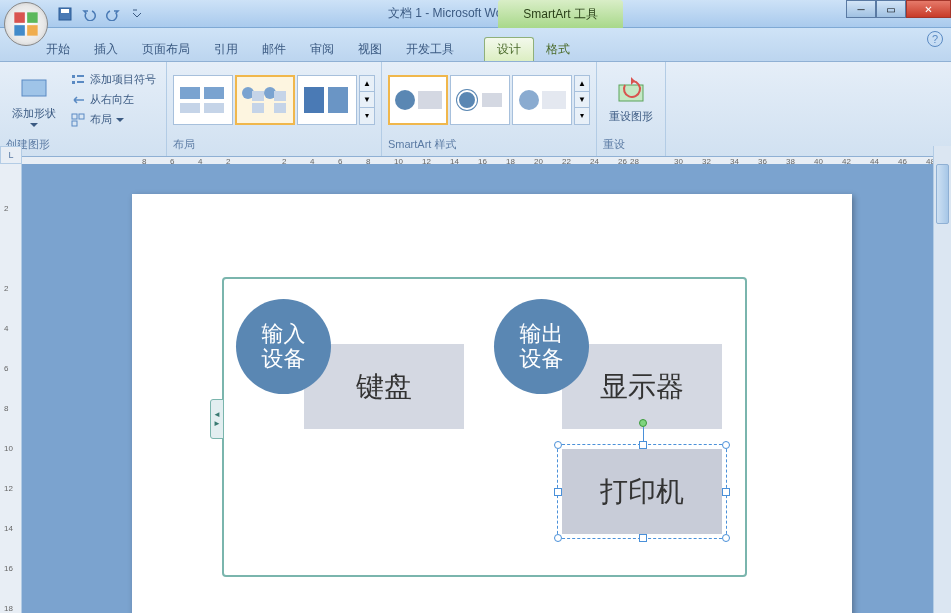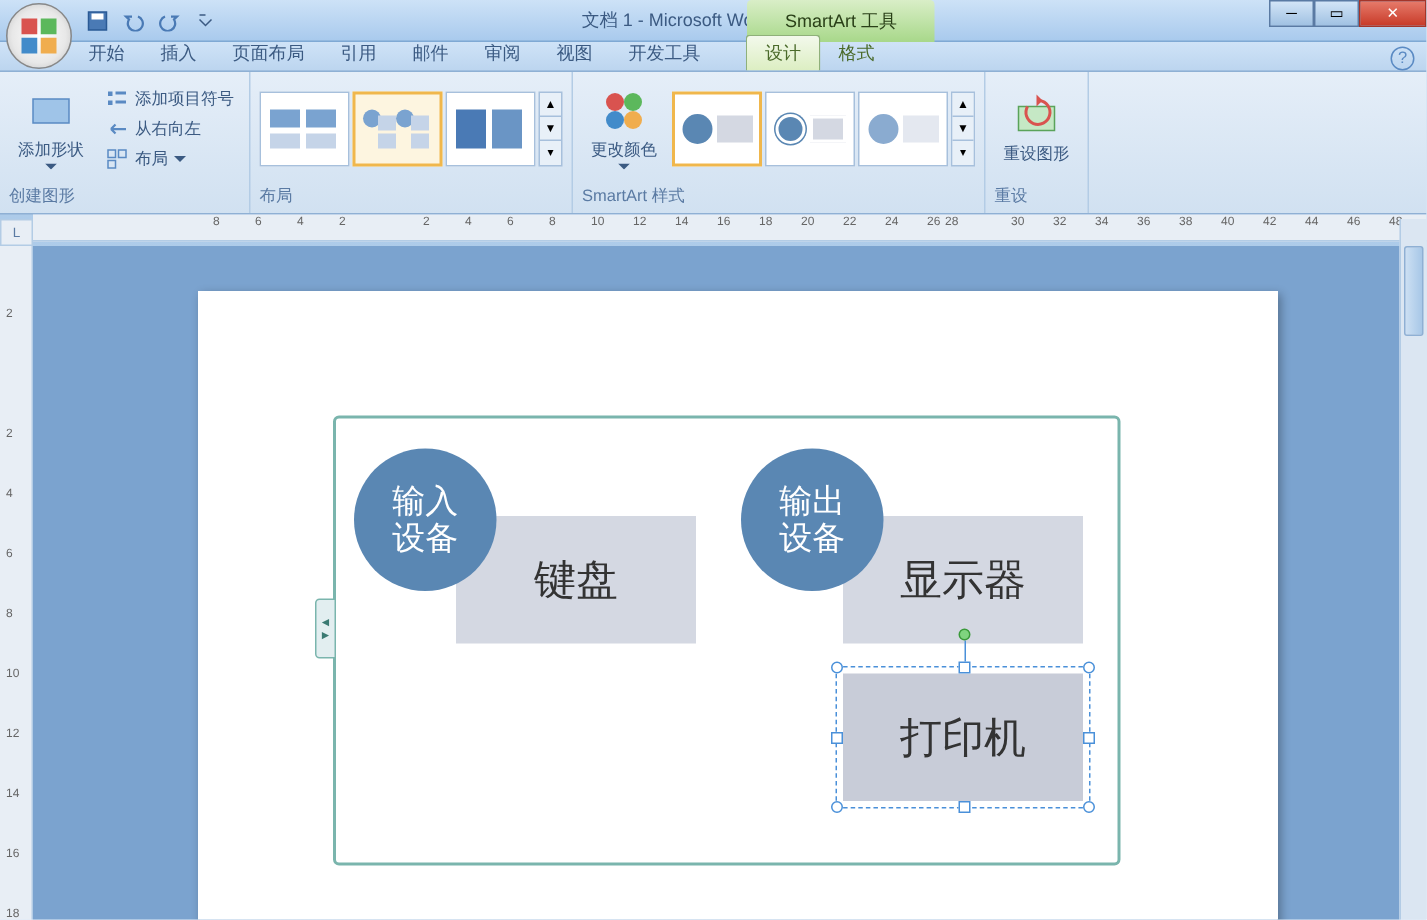--- a/index.html
+++ b/index.html
@@ -11,21 +11,21 @@
 .office-logo { width: 28px; height: 28px; }
 .qat { margin-left: 55px; display: flex; align-items: center; gap: 4px; }
 .qat-btn { width: 20px; height: 20px; display:flex; align-items:center; justify-content:center; cursor:pointer; }
 .title-text { position: absolute; left: 50%; transform: translateX(-70%); font-size: 12px; color: #3b5a82; }
 .context-tab-label { position: absolute; right: 328px; top:0; height:28px; padding: 0 25px; background: linear-gradient(#d9eec7, #a8d88a); font-size: 12px; color: #2a4018; display:flex; align-items:center; border-radius: 3px 3px 0 0;}
 .win-controls { position: absolute; right: 0; top:0; display: flex; }
 .win-btn { width: 30px; height: 18px; border: 1px solid #5a7aa3; display: flex; align-items:center; justify-content:center; font-size:10px; background: linear-gradient(#d3e5f7, #a0c1e2); }
 .win-btn.close { width: 45px; background: linear-gradient(#e67a6a, #c83b29); color:#fff; border-color:#a3352a; }
 
 
-.tabs { height: 20px; background: linear-gradient(#cfe3f7, #bcd5ef); display: flex; align-items: flex-end; padding-left: 47px; border-bottom: 1px solid #8fb0d4; position:relative; }
+.tabs { height: 34px; background: linear-gradient(#cfe3f7, #bcd5ef); display: flex; align-items: flex-end; padding-left: 34px; border-bottom: 1px solid #8fb0d4; position:relative; }
 .tab { padding: 3px 12px; font-size: 12px; color: #3b5a82; cursor:pointer; }
 .tab.active { background: linear-gradient(#f3f9ec, #dceec2); border: 1px solid #8fb07a; border-bottom: none; border-radius: 3px 3px 0 0; color: #3a5a15; }
 .tab.context { color: #4a6a2a; }
 .help-icon { position: absolute; right: 8px; top: 3px; width:16px; height:16px; border-radius:50%; border:1px solid #5a8ac3; color:#5a8ac3; font-size:11px; display:flex; align-items:center; justify-content:center; }
 
 
 .ribbon { height: 95px; background: linear-gradient(#e5eef8, #d1e1f1); display: flex; border-bottom: 1px solid #8fb0d4; }
 .group { border-right: 1px solid #b3cce5; display:flex; flex-direction:column; padding: 2px 4px; }
 .group-body { flex:1; display:flex; align-items:center; gap:4px; padding: 2px; }
 .group-label { text-align:left; font-size:11px; color:#5a7aa3; padding: 2px; }
@@ -213,32 +213,20 @@
           <div class="scroll-btn">▼</div>
           <div class="scroll-btn">▾</div>
         </div>
       </div>
     </div>
     <div class="group-label">布局</div>
   </div>
 
   <div class="group">
     <div class="group-body">
-      <div class="big-btn">
-        <svg class="ico" viewBox="0 0 32 32">
-            <circle cx="10" cy="10" r="6" fill="#d9534f"></circle>
-            <circle cx="22" cy="10" r="6" fill="#5cb85c"></circle>
-            <circle cx="10" cy="22" r="6" fill="#428bca"></circle>
-            <circle cx="22" cy="22" r="6" fill="#f0ad4e"></circle>
-          </svg>
-        <span>更改颜色</span>
-        <svg width="8" height="4">
-            <path d="M0 0 L4 4 L8 0" fill="#3b5a82"></path>
-          </svg>
-      </div>
       <div class="style-gallery">
         <div class="style-item sel">
             <div class="style-circle" style="width:20px;height:20px;background:#5a87b3"></div>
             <div class="style-rect" style="width:24px;height:18px;background:#d4d8e2"></div>
           </div>
         <div class="style-item">
             <div class="style-circle" style="width:20px;height:20px;background:#5a87b3;border:2px solid #fff;box-shadow:0 0 0 1px #5a87b3"></div>
             <div class="style-rect" style="width:24px;height:18px;background:#d4d8e2;border:2px solid #fff"></div>
           </div>
         <div class="style-item">

